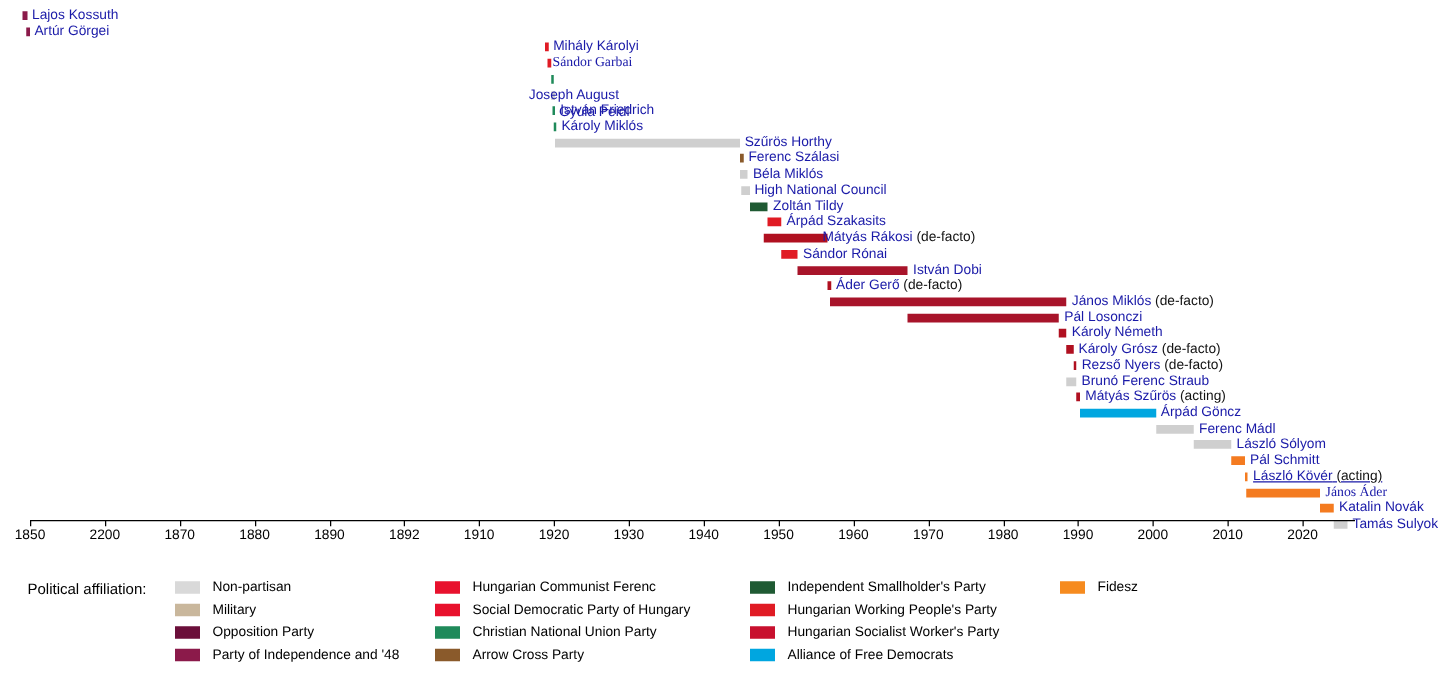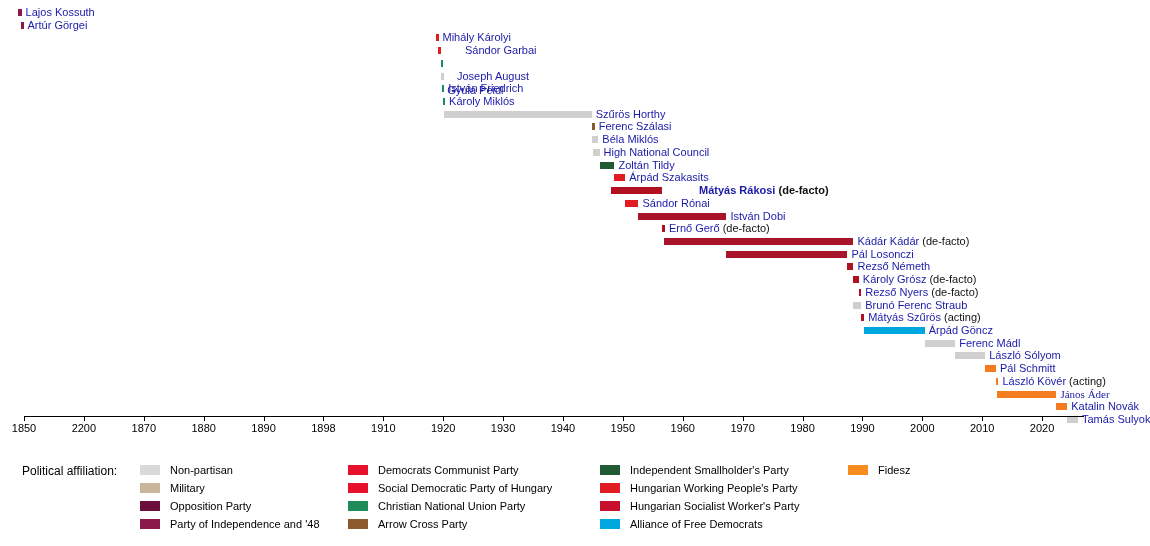--- a/index.html
+++ b/index.html
@@ -143,68 +143,68 @@
       <div class="bar" style="left: 985.19px; top: 365.16px; width: 10.78px; background: rgb(244, 123, 32);"></div>
       <div class="bar" style="left: 995.97px; top: 377.88px; width: 2.5px; background: rgb(244, 123, 32);"></div>
       <div class="bar" style="left: 996.56px; top: 390.6px; width: 59.89px; background: rgb(244, 123, 32);"></div>
       <div class="bar" style="left: 1056.45px; top: 403.32px; width: 10.78px; background: rgb(244, 123, 32);"></div>
       <div class="bar" style="left: 1067.23px; top: 416.04px; width: 10.78px; background: rgb(207, 207, 207);"></div>
     </div>
   <div id="labels">
       <div class="rowlabel" style="left: 25.6px; top: 7px;"><span>Lajos Kossuth</span></div>
       <div class="rowlabel" style="left: 27.51px; top: 19.72px;"><span>Artúr Görgei</span></div>
       <div class="rowlabel" style="left: 442.52px; top: 32.44px;"><span>Mihály Károlyi</span></div>
-      <div class="rowlabel" style="left: 465px; top: 45.16px;"><span>Sándor Garbai</span></div>
+      <div class="rowlabel" style="left: 442px; top: 45.16px; font-family: Liberation Serif, serif;"><span>Sándor Garbai</span></div>
       <div class="rowlabel" style="left: 447.31px; top: 57.88px; margin-top: 27px;"><span>Gyula Peidl</span></div>
-      <div class="rowlabel" style="left: 457px; top: 70.6px;"><span>Joseph August</span></div>
+      <div class="rowlabel" style="left: 423px; top: 70.6px;"><span>Joseph August</span></div>
       <div class="rowlabel" style="left: 448.21px; top: 83.32px;"><span>István Friedrich</span></div>
       <div class="rowlabel" style="left: 449.11px; top: 96.04px;"><span>Károly Miklós</span></div>
       <div class="rowlabel" style="left: 595.73px; top: 108.76px;"><span>Szűrös Horthy</span></div>
       <div class="rowlabel" style="left: 598.72px; top: 121.48px;"><span>Ferenc Szálasi</span></div>
       <div class="rowlabel" style="left: 602.32px; top: 134.2px;"><span>Béla Miklós</span></div>
       <div class="rowlabel" style="left: 603.51px; top: 146.92px;"><span>High National Council</span></div>
       <div class="rowlabel" style="left: 618.49px; top: 159.64px;"><span>Zoltán Tildy</span></div>
       <div class="rowlabel" style="left: 629.27px; top: 172.36px;"><span>Árpád Szakasits</span></div>
-      <div class="rowlabel" style="left: 699px; top: 185.08px; font-weight: bold;"><span>Mátyás Rákosi</span><span class="suffix"> (de-facto)</span></div>
+      <div class="rowlabel" style="left: 658px; top: 185.08px;"><span>Mátyás Rákosi</span><span class="suffix"> (de-facto)</span></div>
       <div class="rowlabel" style="left: 642.44px; top: 197.8px;"><span>Sándor Rónai</span></div>
       <div class="rowlabel" style="left: 730.47px; top: 210.52px;"><span>István Dobi</span></div>
-      <div class="rowlabel" style="left: 668.9px; top: 223.24px;"><span>Ernő Gerő</span><span class="suffix"> (de-facto)</span></div>
-      <div class="rowlabel" style="left: 857.44px; top: 235.96px;"><span>Kádár Kádár</span><span class="suffix"> (de-facto)</span></div>
+      <div class="rowlabel" style="left: 668.9px; top: 223.24px;"><span>Áder Gerő</span><span class="suffix"> (de-facto)</span></div>
+      <div class="rowlabel" style="left: 857.44px; top: 235.96px;"><span>János Miklós</span><span class="suffix"> (de-facto)</span></div>
       <div class="rowlabel" style="left: 851.45px; top: 248.68px;"><span>Pál Losonczi</span></div>
-      <div class="rowlabel" style="left: 857.44px; top: 261.4px;"><span>Rezső Németh</span></div>
+      <div class="rowlabel" style="left: 857.44px; top: 261.4px;"><span>Károly Németh</span></div>
       <div class="rowlabel" style="left: 862.82px; top: 274.12px;"><span>Károly Grósz</span><span class="suffix"> (de-facto)</span></div>
       <div class="rowlabel" style="left: 865.32px; top: 286.84px;"><span>Rezső Nyers</span><span class="suffix"> (de-facto)</span></div>
       <div class="rowlabel" style="left: 865.22px; top: 299.56px;"><span>Brunó Ferenc Straub</span></div>
       <div class="rowlabel" style="left: 868.21px; top: 312.28px;"><span>Mátyás Szűrös</span><span class="suffix"> (acting)</span></div>
       <div class="rowlabel" style="left: 928.7px; top: 325px;"><span>Árpád Göncz</span></div>
       <div class="rowlabel" style="left: 959.24px; top: 337.72px;"><span>Ferenc Mádl</span></div>
       <div class="rowlabel" style="left: 989.19px; top: 350.44px;"><span>László Sólyom</span></div>
       <div class="rowlabel" style="left: 999.97px; top: 363.16px;"><span>Pál Schmitt</span></div>
-      <div class="rowlabel" style="left: 1002.47px; top: 375.88px;"><span>László Kövér</span><span class="suffix"> (acting)</span></div>
+      <div class="rowlabel" style="left: 1002.47px; top: 375.88px; text-decoration: underline;"><span>László Kövér</span><span class="suffix"> (acting)</span></div>
       <div class="rowlabel" style="left: 1060.45px; top: 388.6px; font-family: Liberation Serif, serif;"><span>János Áder</span></div>
       <div class="rowlabel" style="left: 1071.23px; top: 401.32px;"><span>Katalin Novák</span></div>
       <div class="rowlabel" style="left: 1082.01px; top: 414.04px;"><span>Tamás Sulyok</span></div>
     </div>
 </div>
 
 <div id="axis">
   <div class="axisline"></div>
   <div id="ticks">
       <div class="tick" style="left: 24px;"></div>
       <div class="ticklabel" style="left: 24px;">1850</div>
       <div class="tick" style="left: 83.89px;"></div>
       <div class="ticklabel" style="left: 83.89px;">2200</div>
       <div class="tick" style="left: 143.77px;"></div>
       <div class="ticklabel" style="left: 143.77px;">1870</div>
       <div class="tick" style="left: 203.66px;"></div>
       <div class="ticklabel" style="left: 203.66px;">1880</div>
       <div class="tick" style="left: 263.55px;"></div>
       <div class="ticklabel" style="left: 263.55px;">1890</div>
       <div class="tick" style="left: 323.44px;"></div>
-      <div class="ticklabel" style="left: 323.44px;">1898</div>
+      <div class="ticklabel" style="left: 323.44px;">1892</div>
       <div class="tick" style="left: 383.32px;"></div>
       <div class="ticklabel" style="left: 383.32px;">1910</div>
       <div class="tick" style="left: 443.21px;"></div>
       <div class="ticklabel" style="left: 443.21px;">1920</div>
       <div class="tick" style="left: 503.1px;"></div>
       <div class="ticklabel" style="left: 503.1px;">1930</div>
       <div class="tick" style="left: 562.98px;"></div>
       <div class="ticklabel" style="left: 562.98px;">1940</div>
       <div class="tick" style="left: 622.87px;"></div>
       <div class="ticklabel" style="left: 622.87px;">1950</div>
@@ -242,21 +242,21 @@
           <span class="legend-label">Opposition Party</span>
         </div>
         <div class="legend-item">
           <span class="legend-swatch" style="background: rgb(139, 26, 74);"></span>
           <span class="legend-label">Party of Independence and '48</span>
         </div>
       </div>
       <div class="legend-col" style="left: 348px;">
         <div class="legend-item">
           <span class="legend-swatch" style="background: rgb(232, 17, 45);"></span>
-          <span class="legend-label">Democrats Communist Party</span>
+          <span class="legend-label">Hungarian Communist Ferenc</span>
         </div>
         <div class="legend-item">
           <span class="legend-swatch" style="background: rgb(232, 17, 45);"></span>
           <span class="legend-label">Social Democratic Party of Hungary</span>
         </div>
         <div class="legend-item">
           <span class="legend-swatch" style="background: rgb(31, 138, 90);"></span>
           <span class="legend-label">Christian National Union Party</span>
         </div>
         <div class="legend-item">

